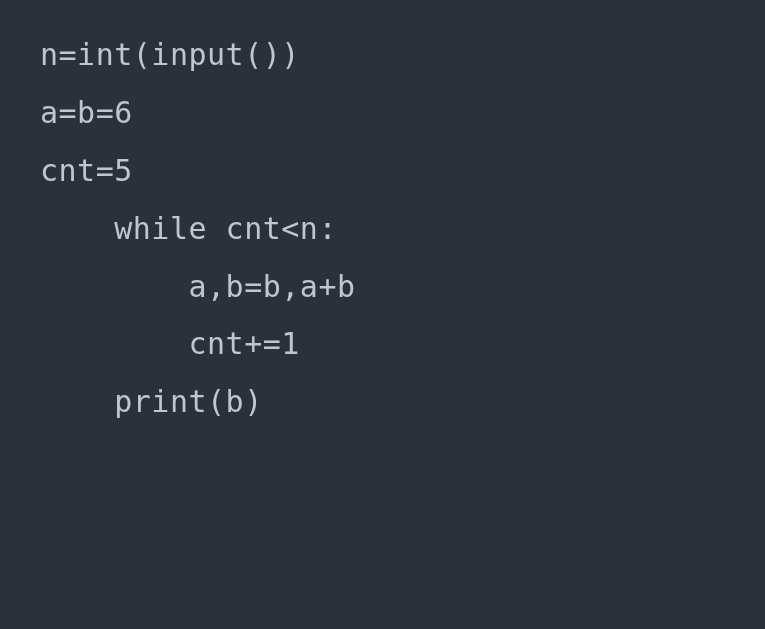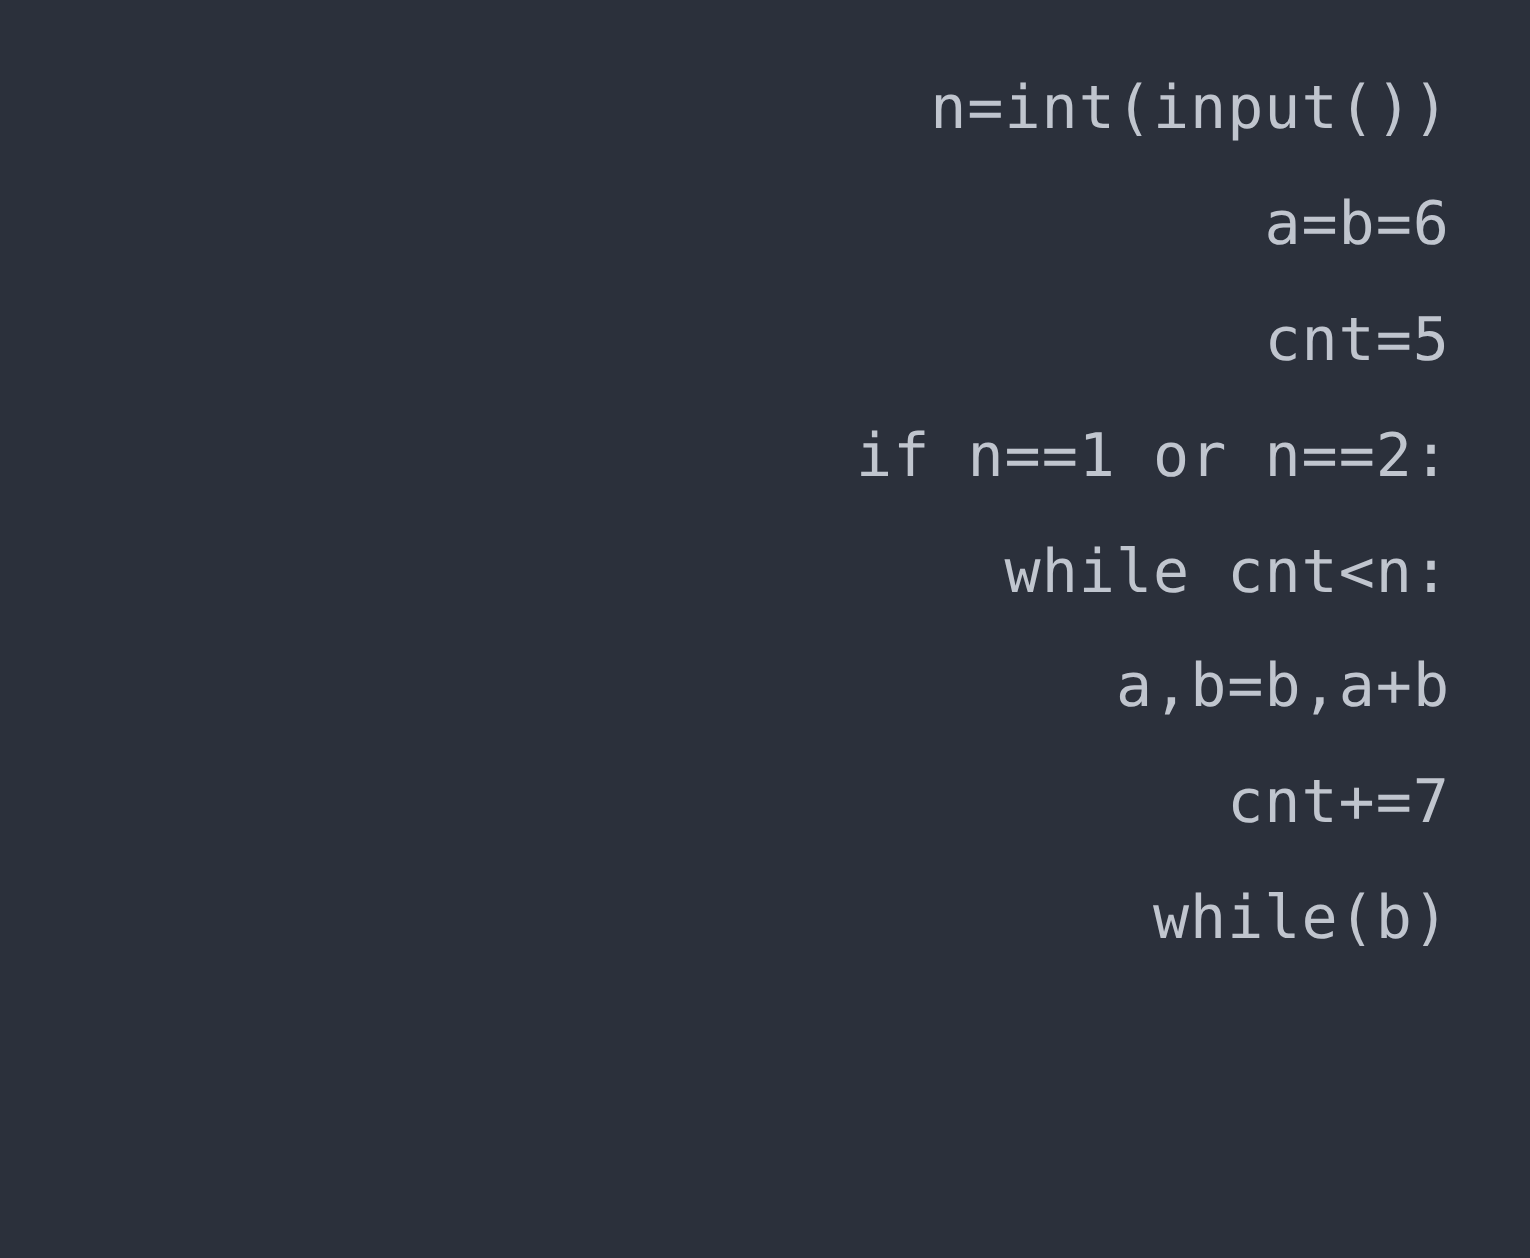--- a/index.html
+++ b/index.html
@@ -13,28 +13,26 @@
       height: 629px;
       font-family: 'Menlo', 'Monaco', 'Consolas', monospace;
       font-size: 30px;
       color: #c0c5ce;
       padding: 26px 40px;
       line-height: 1.93;
       letter-spacing: 0.5px;
     }
     .code-line {
       white-space: pre;
-      text-align: right;
     }
   </style>
 </head>
 <body>
 
 <div class="code-block">
   <div class="code-line">n=int(input())</div>
   <div class="code-line">a=b=6</div>
   <div class="code-line">cnt=5</div>
-  <div class="code-line">if n==1 or n==2:</div>
   <div class="code-line">    while cnt&lt;n:</div>
   <div class="code-line">        a,b=b,a+b</div>
-  <div class="code-line">        cnt+=7</div>
-  <div class="code-line">    while(b)</div>
+  <div class="code-line">        cnt+=1</div>
+  <div class="code-line">    print(b)</div>
 </div>
 
 </body></html>

